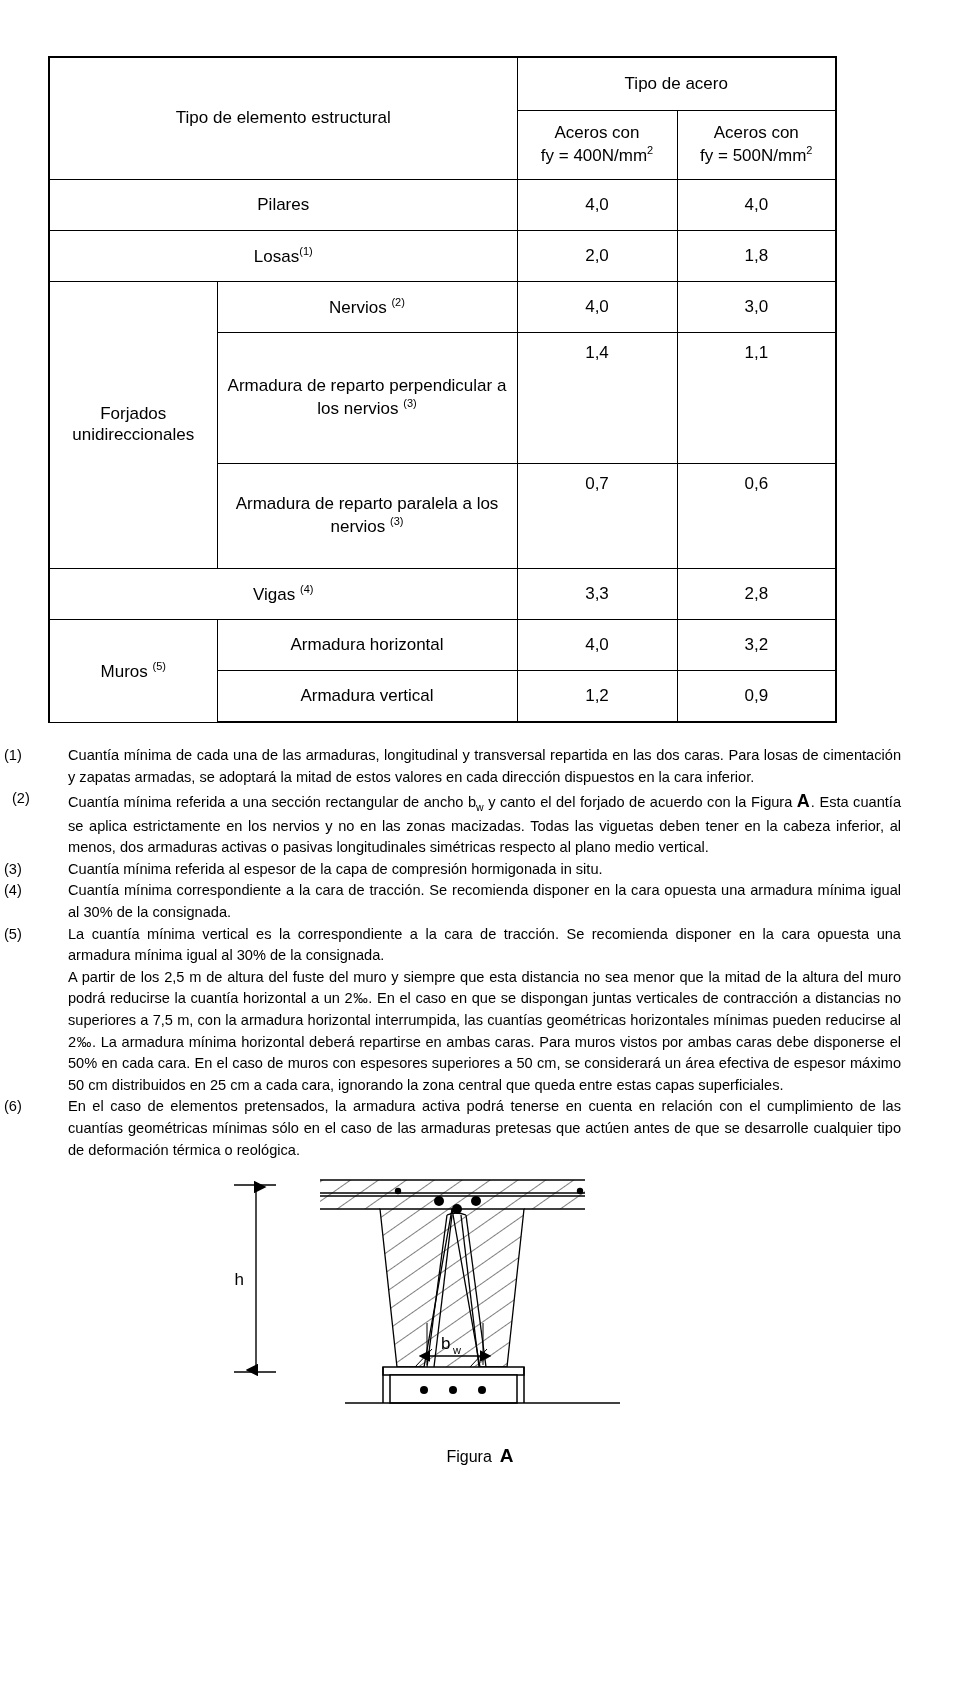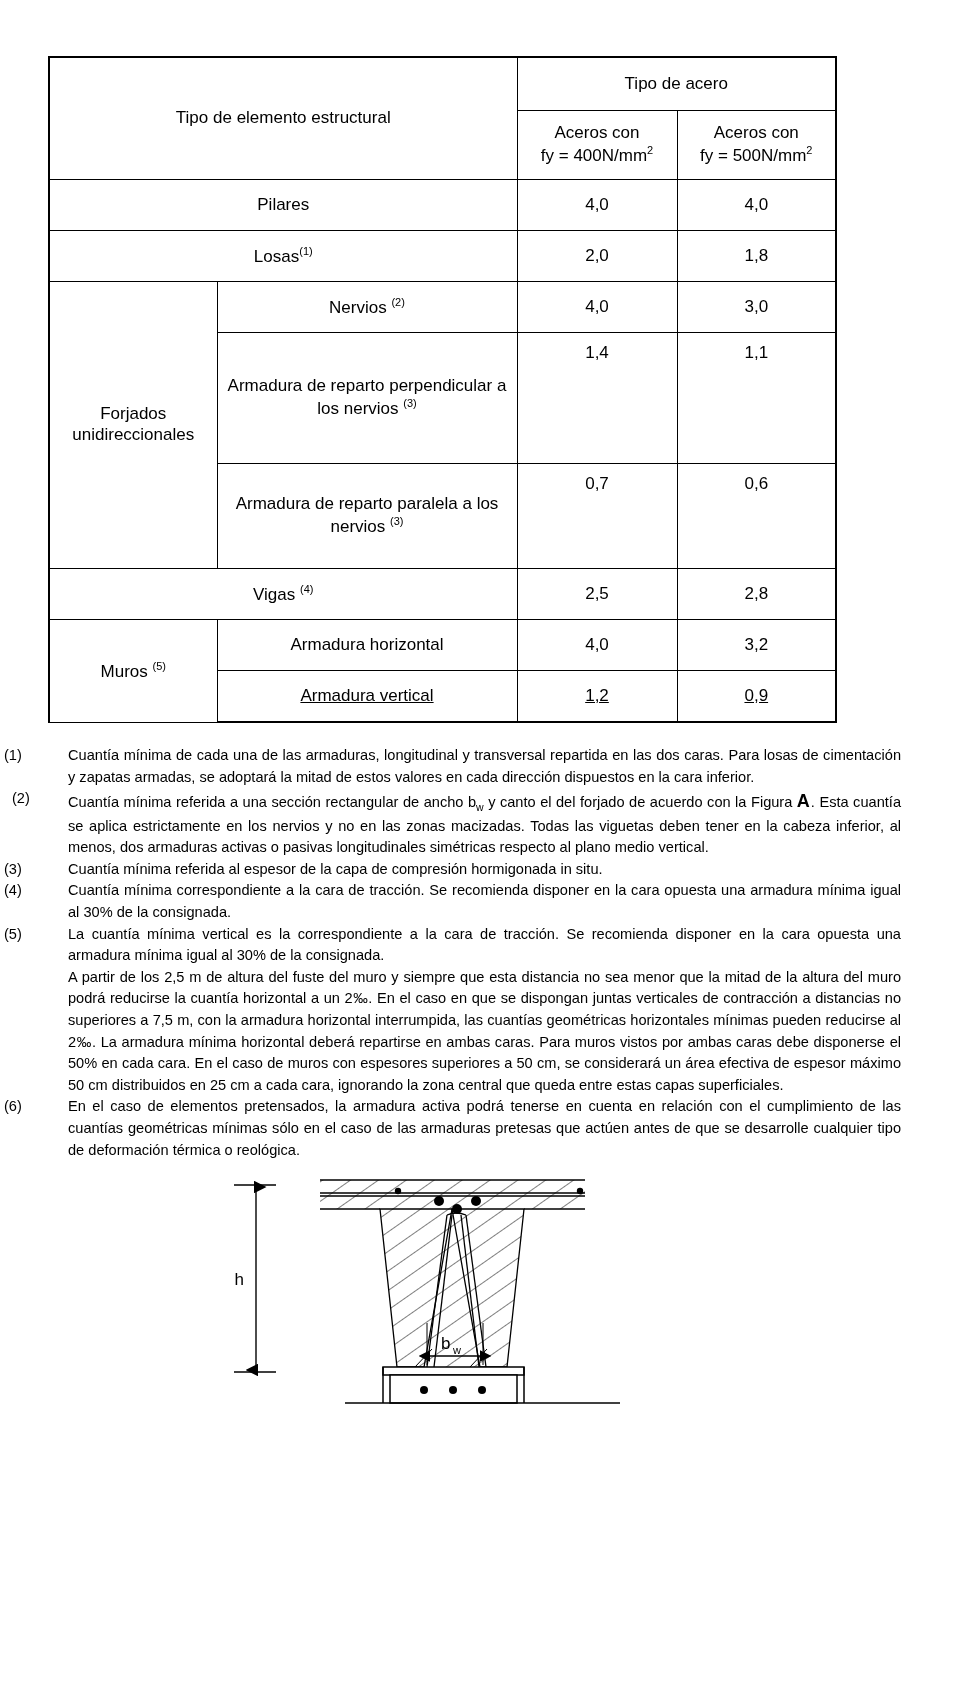--- a/index.html
+++ b/index.html
@@ -48,21 +48,21 @@
     font-weight: normal;
     font-size: 17px;
     text-align: center;
     vertical-align: middle;
     padding: 6px 4px;
     line-height: 1.22;
   }
   table.main td.thick-left { border-left: 2px solid #000; margin-top: 41px; }
   table.main td.thick-right { border-right: 2px solid #000; }
   table.main td.thick-top { border-top: 2px solid #000; }
-  table.main td.thick-bottom { border-bottom: 2px solid #000; text-decoration: underline; }
+  table.main td.thick-bottom { border-bottom: 2px solid #000; }
   .sup-note {
     font-size: 11px;
     vertical-align: super;
   }
   .sup-sq {
     font-size: 11px;
     vertical-align: super;
   }
   .cell-tall { height: 64px; }
   .cell-row { height: 38px; }
@@ -181,21 +181,21 @@
       </tr>
 
       <tr>
         <td style="height:92px;"><span>Armadura de reparto paralela a los nervios</span> <span class="sup-note">(3)</span></td>
         <td class="val" style="vertical-align:top; padding-top:10px;">0,7</td>
         <td class="val thick-right" style="vertical-align:top; padding-top:10px;">0,6</td>
       </tr>
 
       <tr>
         <td class="thick-left cell-row" colspan="2"><span>Vigas</span> <span class="sup-note">(4)</span></td>
-        <td class="val">2,5</td>
+        <td class="val">3,3</td>
         <td class="val thick-right">2,8</td>
       </tr>
 
       <tr>
         <td class="thick-left" rowspan="2"><span>Muros</span> <span class="sup-note">(5)</span></td>
         <td class="cell-row">Armadura horizontal</td>
         <td class="val">4,0</td>
         <td class="val thick-right">3,2</td>
       </tr>
 
@@ -333,13 +333,16 @@
 
       <line x1="345" y1="232" x2="620" y2="232" stroke="#000" stroke-width="1.4"></line>
     </g>
 
     <g>
       <line x1="415" y1="196" x2="432" y2="178" stroke="#000" stroke-width="1"></line>
       <line x1="470" y1="196" x2="487" y2="178" stroke="#000" stroke-width="1"></line>
     </g>
   </svg>
 
+  <div class="figure-caption">
+    <span>Figura</span><span class="figA">A</span>
+  </div>
 </div>
 
 </body></html>

